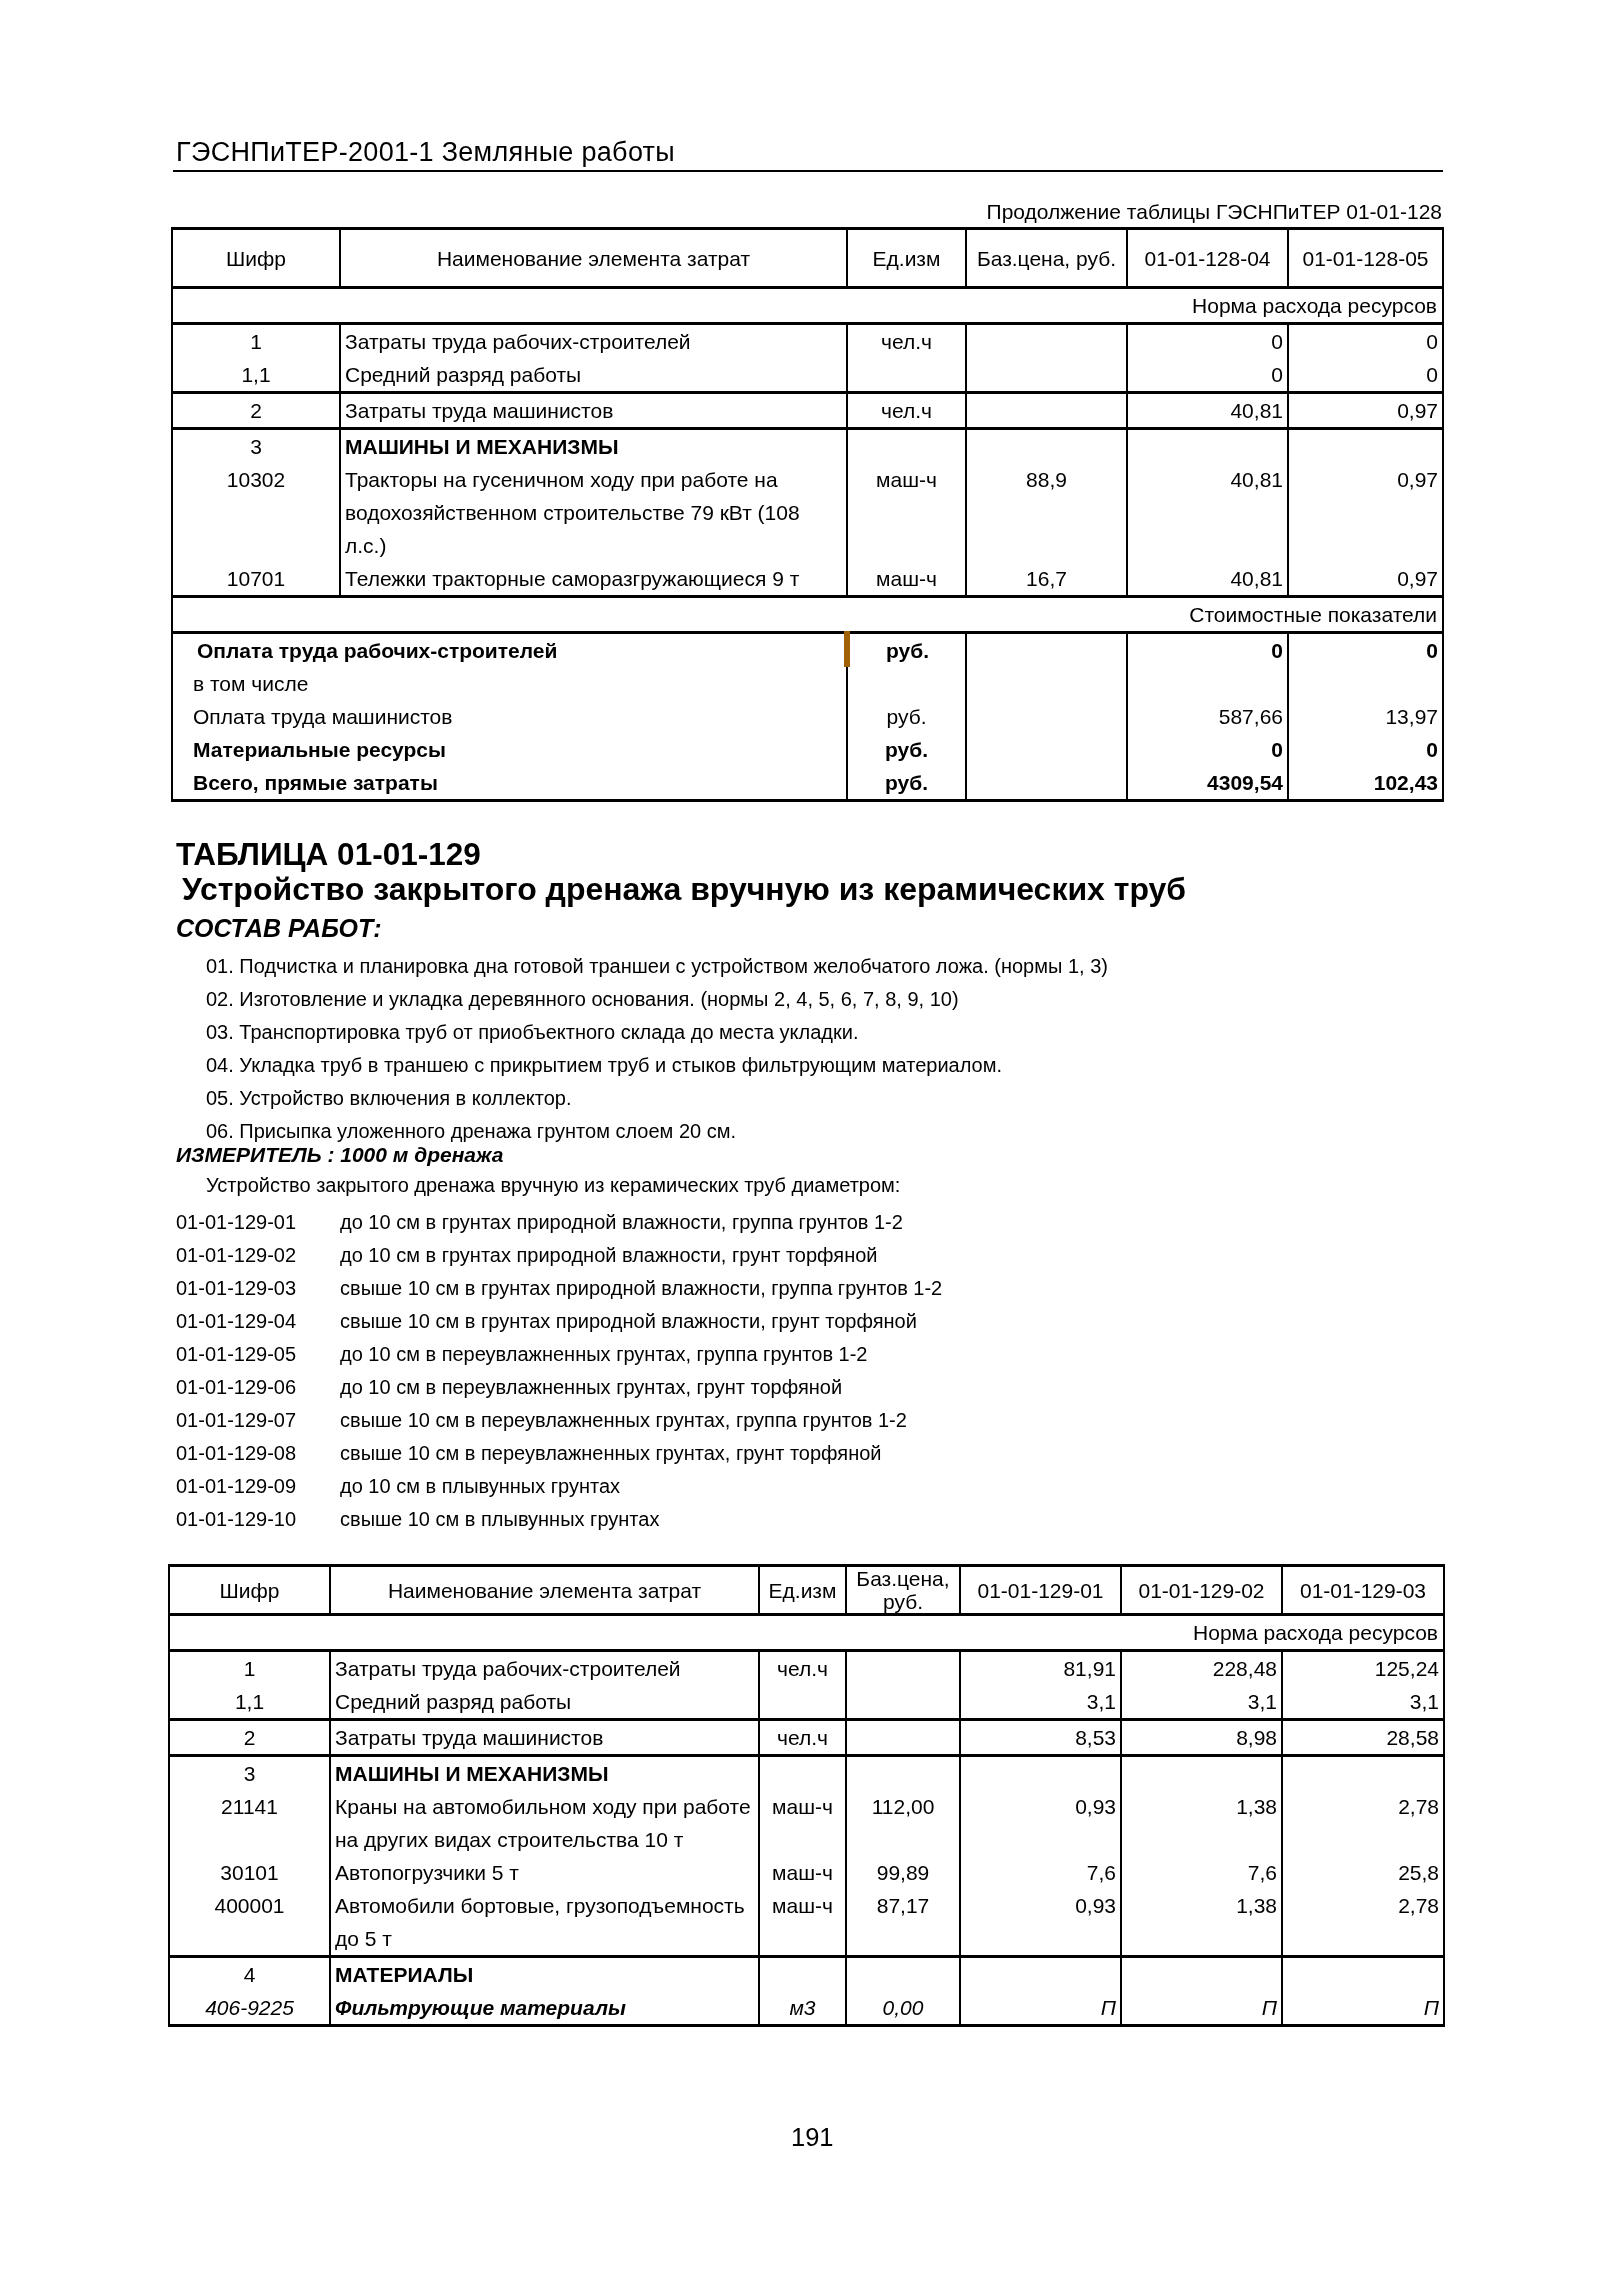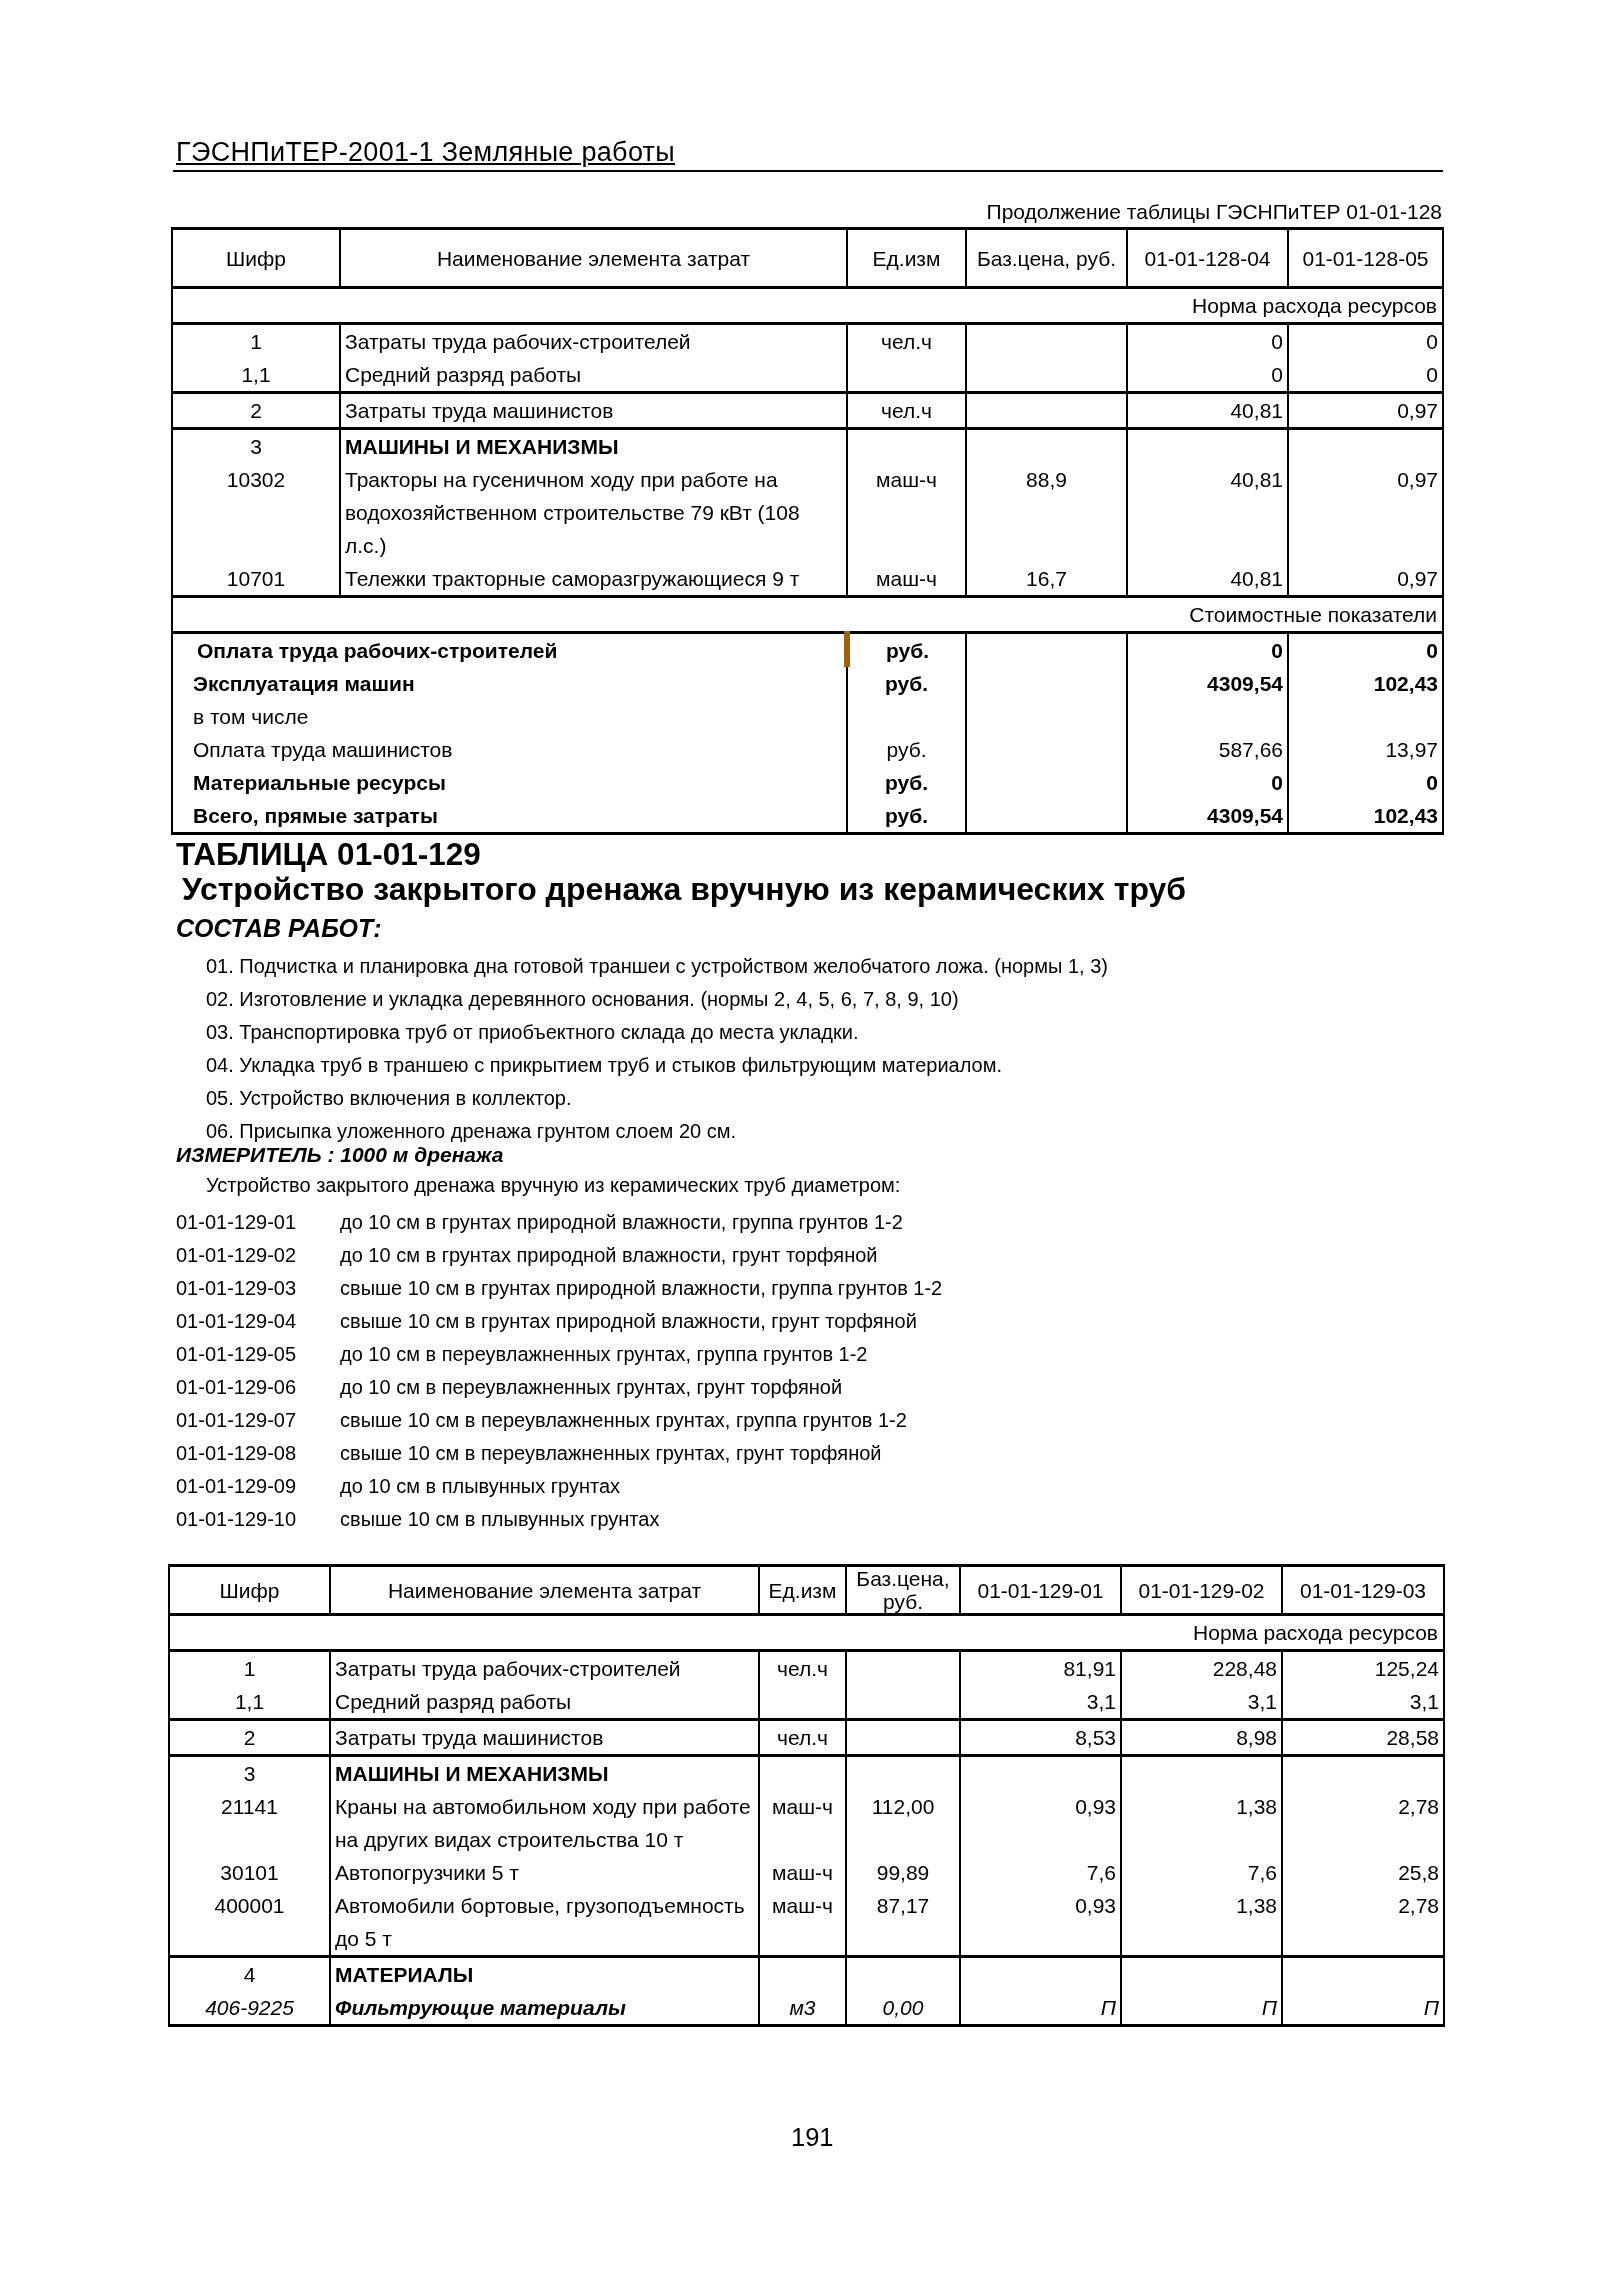--- a/index.html
+++ b/index.html
@@ -1,19 +1,19 @@
 <!DOCTYPE html>
 <html style="font-size:10.7px"><head>
 <meta charset="utf-8">
 <style>
   html, body { margin: 0; padding: 0; background: #ffffff; }
   body { width: 1623px; height: 2295px; position: relative; overflow: hidden;
          font-family: "Liberation Sans", sans-serif; color: #000; }
   .abs { position: absolute; }
-  .running-head { left: 176px; top: 137px; font-size: 27px; letter-spacing: 0.3px; text-decoration: underline; }
+  .running-head { left: 176px; top: 137px; font-size: 27px; letter-spacing: 0.3px; }
   .head-rule { left: 173px; top: 170px; width: 1270px; height: 2px; background: #000; }
   .cont-note { right: 181px; top: 200px; font-size: 21px; }
 
   table.gesn { position: absolute; border-collapse: collapse; table-layout: fixed; font-size: 21px; }
   table.gesn td { border-left: 2px solid #000; border-right: 2px solid #000; padding: 0 4px; vertical-align: top; line-height: 33px; }
   table.gesn tr.hdr td { border-top: 3.4px solid #000; border-bottom: 3.4px solid #000; vertical-align: middle; text-align: center; line-height: 27px; }
   table.gesn tr.band td { border-top: 3.4px solid #000; border-bottom: 3.4px solid #000; text-align: right; padding-right: 5px; }
   table.gesn tr.sep td { border-top: 3.4px solid #000; }
   table.gesn tr.last td { border-bottom: 3.4px solid #000; }
   .c { text-align: center; }
@@ -116,27 +116,20 @@
   </tr>
   <tr class="band">
     <td colspan="6">Стоимостные показатели</td>
   </tr>
   <tr>
     <td colspan="2" class="l b" style="padding-left:24px;border-right:6px solid #a16207">Оплата труда рабочих-строителей</td>
     <td class="c b">руб.</td>
     <td></td>
     <td class="r b">0</td>
     <td class="r b">0</td>
-  </tr>
-  <tr>
-    <td colspan="2" class="l b" style="padding-left:20px">Эксплуатация машин</td>
-    <td class="c b">руб.</td>
-    <td></td>
-    <td class="r b">4309,54</td>
-    <td class="r b">102,43</td>
   </tr>
   <tr>
     <td colspan="2" class="l" style="padding-left:20px">в том числе</td>
     <td class="c"></td>
     <td></td>
     <td class="r"></td>
     <td class="r"></td>
   </tr>
   <tr>
     <td colspan="2" class="l" style="padding-left:20px">Оплата труда машинистов</td>

